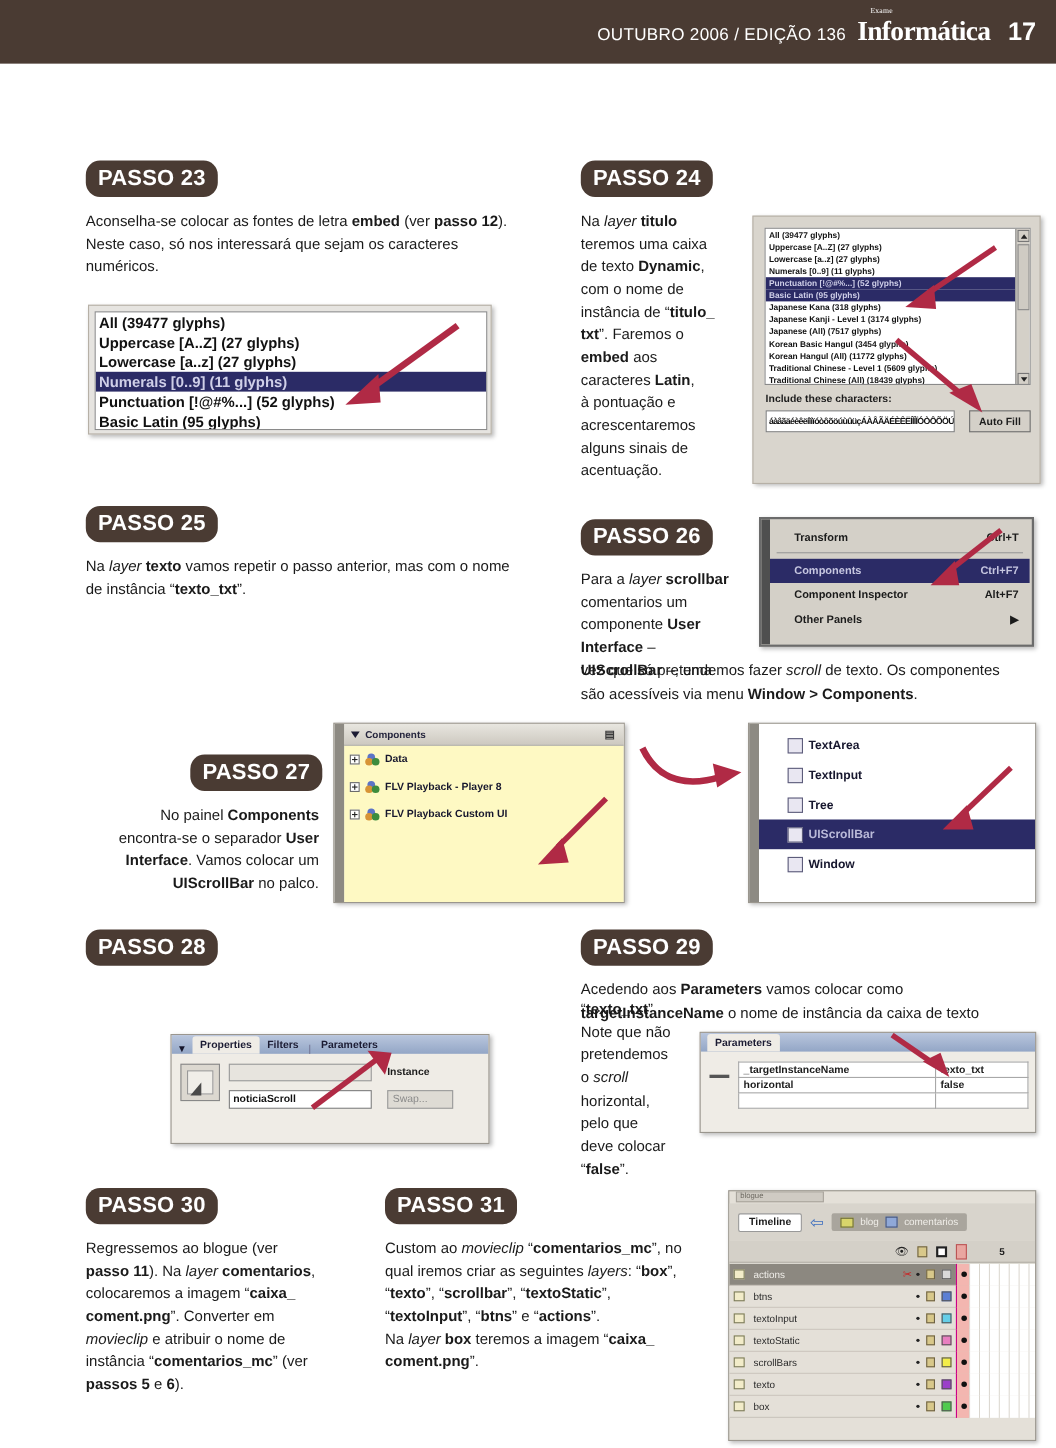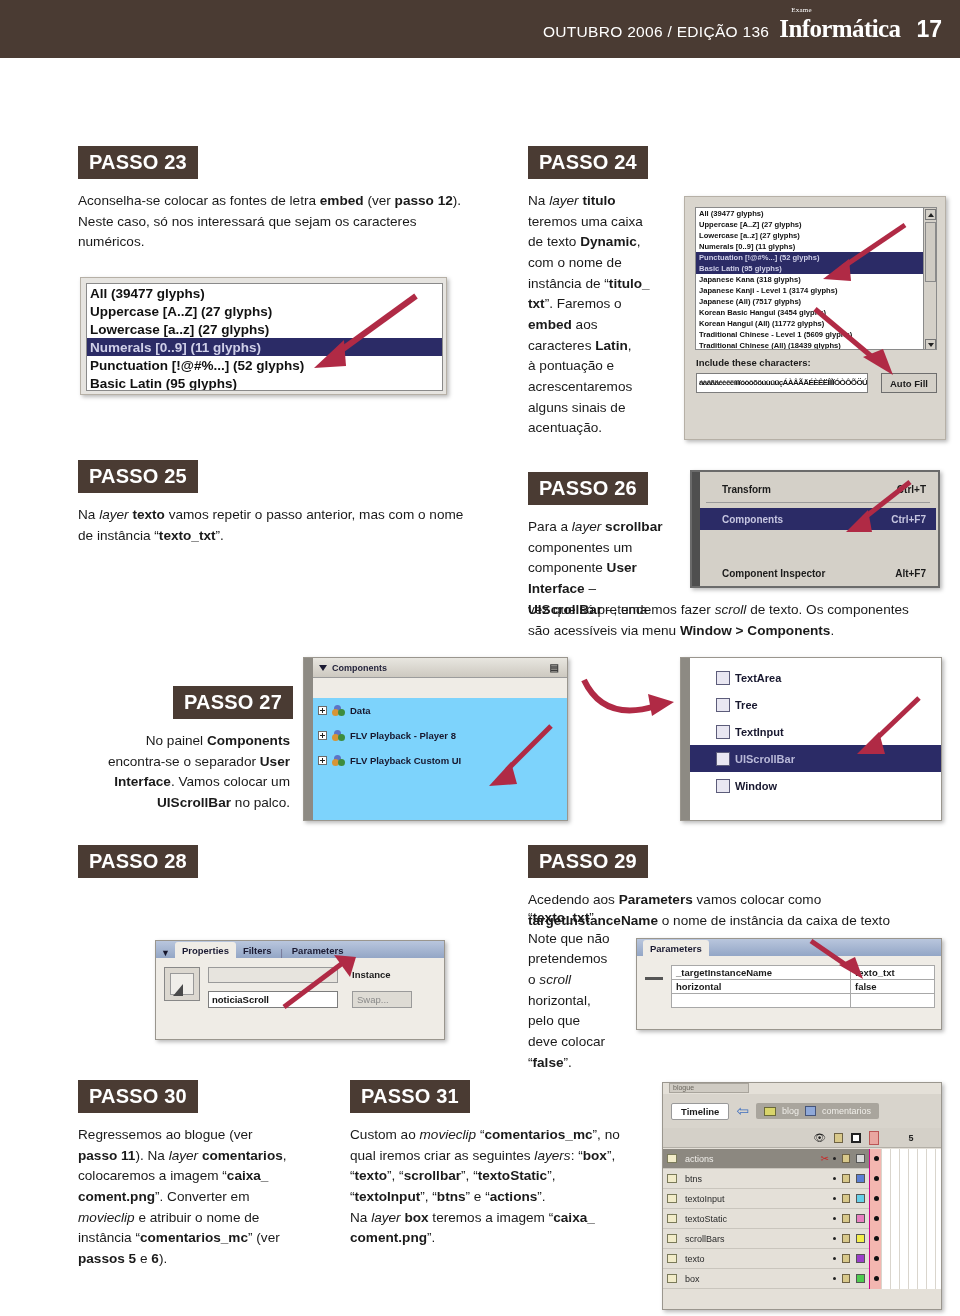--- a/index.html
+++ b/index.html
@@ -45,20 +45,21 @@
 
   
   .badge {
     display: inline-block;
     background: #4a3b33; color: #ffffff;
     font-size: 20px; font-weight: bold;
     padding: 6px 11px 7px 11px;
     letter-spacing: .2px;
     font-family: "Liberation Sans", sans-serif;
     line-height: 1;
+    border-radius: 13px;
   }
   .body-text {
     font-size: 13.6px; line-height: 1.52; color: #1a1a1a;
     font-family: "Liberation Sans", sans-serif;
   }
   .body-text b { font-weight: bold; }
   .body-text i { font-style: italic; }
 
   .step { position: absolute; }
 
@@ -272,21 +273,21 @@
     <div class="body-text" style="margin-top:12px;">
       <span>Na </span><i>layer</i><b> texto</b><span> vamos repetir o passo anterior, mas com o nome</span><br>
       <span>de instância “</span><b>texto_txt</b><span>”.</span>
     </div>
   </div>
 
   <div class="step" style="left:528px; top:472px; width:150px;">
     <div class="badge">PASSO 26</div>
     <div class="body-text" style="margin-top:12px; width:152px;">
       <span>Para a </span><i>layer</i><b> scrollbar</b><br>
-      <span>componentes um</span><br>
+      <span>comentarios um</span><br>
       <span>componente </span><b>User</b><br>
       <b>Interface</b><span> –</span><br>
       <b>UIScrollBar</b><span> –, uma</span>
     </div>
   </div>
   <div class="body-text" style="position:absolute; left:528px; top:600px; width:410px;">
     <span>vez que só pretendemos fazer </span><i>scroll</i><span> de texto. Os componentes</span><br>
     <span>são acessíveis via menu </span><b>Window &gt; Components</b><span>.</span>
   </div>
 
@@ -295,21 +296,21 @@
     <div id="menu26" style="position:absolute; left:8px; top:6px; right:2px;">
         <div class="menuitem" style="height: 22px;">
           <span>Transform</span>
           <span>Ctrl+T</span>
         </div>
         <div style="height: 1px; background: rgb(154, 154, 154); margin: 2px 6px;"></div>
         <div class="menuitem sel" style="height: 22px; margin-top: 5px;">
           <span>Components</span>
           <span>Ctrl+F7</span>
         </div>
-        <div class="menuitem" style="height: 22px; margin-top: 32px;">
+        <div class="menuitem" style="height: 22px;">
           <span>Component Inspector</span>
           <span>Alt+F7</span>
         </div>
         <div class="menuitem" style="height: 22px;">
           <span>Other Panels</span>
           <span>▶</span>
         </div>
       </div>
     <svg class="arrow" style="left:138px; top:4px;" width="90" height="70" viewBox="0 0 90 70">
       <line x1="80" y1="6" x2="34" y2="42" stroke="#b02a45" stroke-width="5"></line>
@@ -327,21 +328,21 @@
     </div>
   </div>
 
   <div class="shot" style="left:303px; top:657px; width:265px; height:164px; background:#efece6; border:1px solid #9a968e;">
     <div style="position:absolute; left:0; top:0; width:9px; height:162px; background:#8d8a83;"></div>
     <div class="panel-title" style="position:absolute; left:9px; top:0; right:0; height:20px;">
       <span style="display:inline-block;width:0;height:0;border-left:4px solid transparent;border-right:4px solid transparent;border-top:6px solid #1b1b33;"></span>
       <span>Components</span>
       <span style="margin-left:auto;margin-right:8px;font-size:10px;color:#3b3b3b;">▤</span>
     </div>
-    <div id="comps27" style="position:absolute; left:9px; top:20px; right:0; bottom:0; background:#7dd3fc;margin-top:20px;">
+    <div id="comps27" style="position:absolute; left:9px; top:20px; right:0; bottom:0; background:#fef9c3;">
         <div class="tree-row" style="height: 25px;">
           <span class="plusbox"></span>
           <span class="compicon">
             <span class="c1"></span>
             <span class="c3"></span>
             <span class="c2"></span>
           </span>
           <span>Data</span>
         </div>
         <div class="tree-row" style="height: 25px;">
@@ -376,25 +377,25 @@
 
   <div class="shot" style="left:680px; top:657px; width:262px; height:164px; background:#ffffff; border:1px solid #9a968e;">
     <div style="position:absolute; left:0; top:0; width:9px; height:162px; background:#8d8a83;"></div>
     <div id="uilist27" style="position:absolute; left:9px; top:6px; right:0;">
         <div class="tree-row" style="height: 27px; padding-left: 26px; font-size: 11px;">
           <span style="width: 14px; height: 14px; background: rgb(233, 231, 242); border: 1px solid rgb(92, 92, 122); flex: 0 0 auto;"></span>
           <span>TextArea</span>
         </div>
         <div class="tree-row" style="height: 27px; padding-left: 26px; font-size: 11px;">
           <span style="width: 14px; height: 14px; background: rgb(233, 231, 242); border: 1px solid rgb(92, 92, 122); flex: 0 0 auto;"></span>
-          <span>Tree</span>
+          <span>TextInput</span>
         </div>
         <div class="tree-row" style="height: 27px; padding-left: 26px; font-size: 11px;">
           <span style="width: 14px; height: 14px; background: rgb(233, 231, 242); border: 1px solid rgb(92, 92, 122); flex: 0 0 auto;"></span>
-          <span>TextInput</span>
+          <span>Tree</span>
         </div>
         <div class="tree-row sel" style="height: 27px; padding-left: 26px; font-size: 11px;">
           <span style="width: 14px; height: 14px; background: rgb(233, 231, 242); border: 1px solid rgb(92, 92, 122); flex: 0 0 auto;"></span>
           <span>UIScrollBar</span>
         </div>
         <div class="tree-row" style="height: 27px; padding-left: 26px; font-size: 11px;">
           <span style="width: 14px; height: 14px; background: rgb(233, 231, 242); border: 1px solid rgb(92, 92, 122); flex: 0 0 auto;"></span>
           <span>Window</span>
         </div>
       </div>

